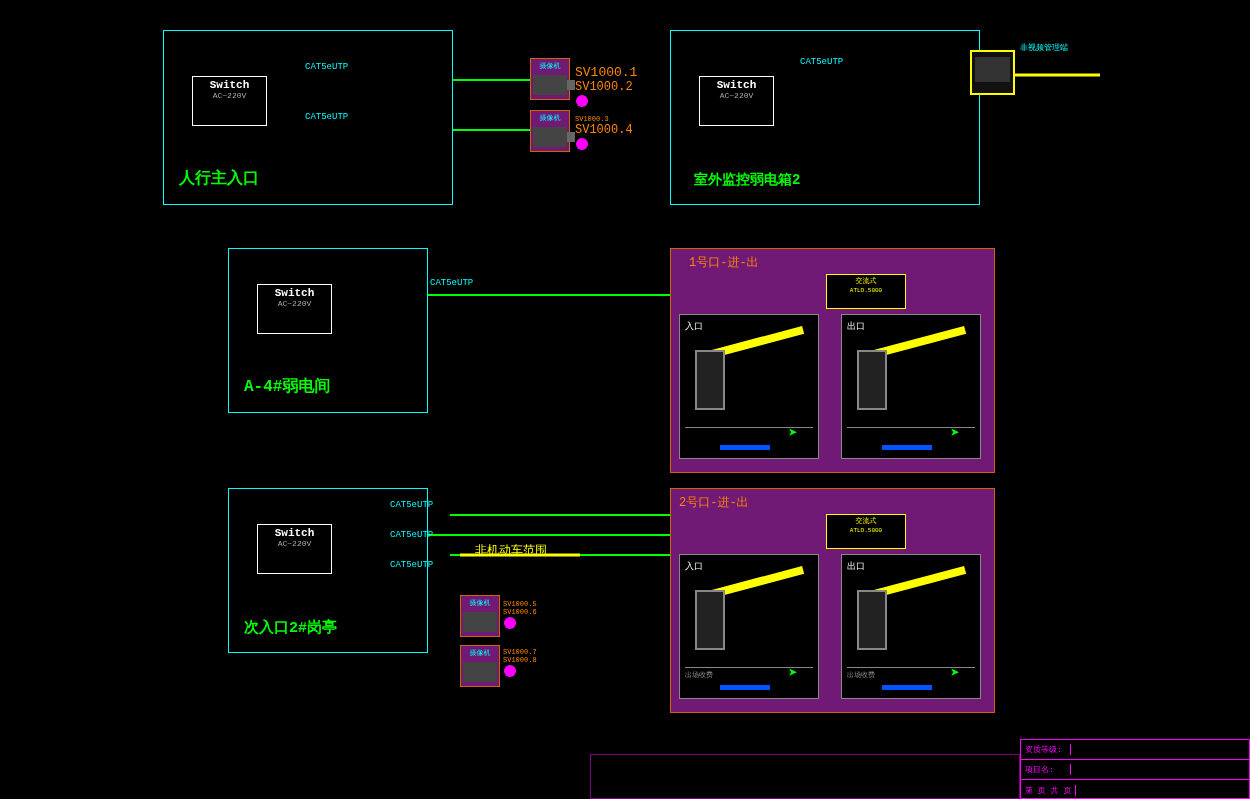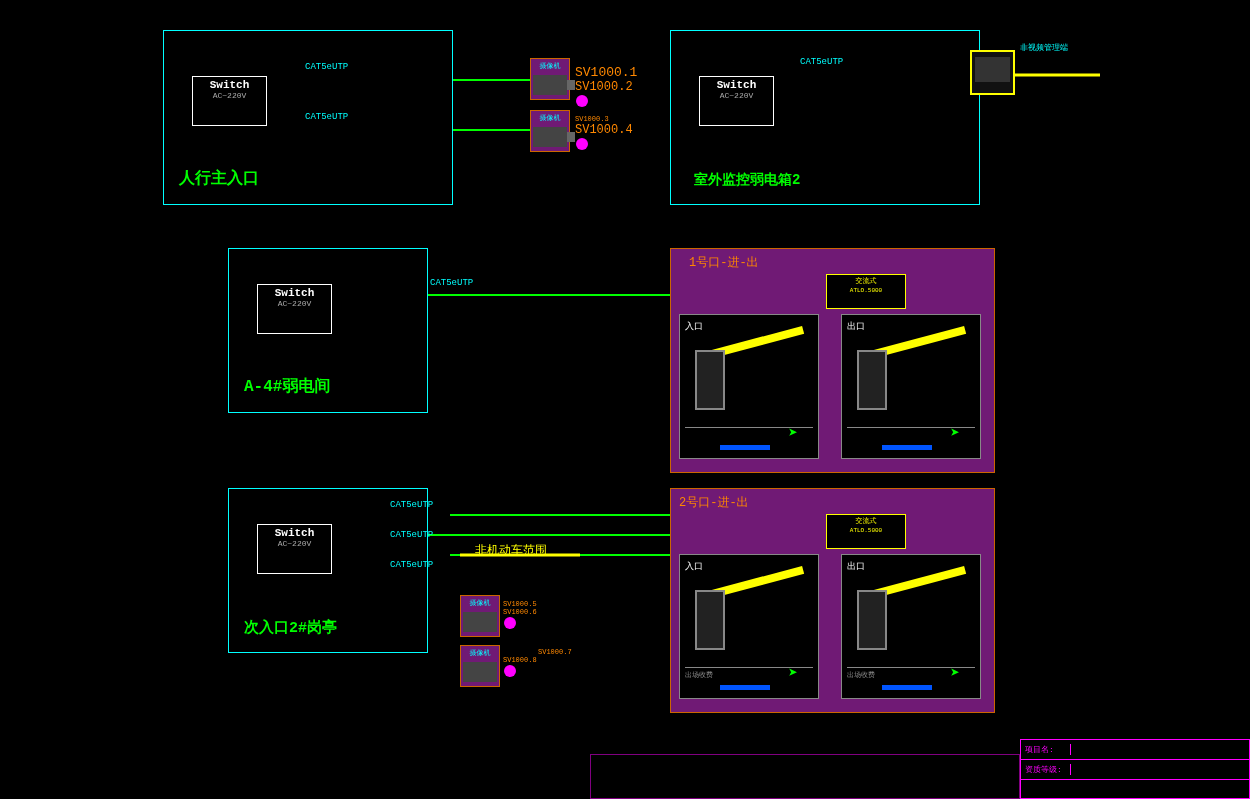--- a/index.html
+++ b/index.html
@@ -314,21 +314,21 @@
     <div style="color:#00ffff; font-size:7px; text-align:center; padding:2px;">摄像机</div>
     <div style="background:#444; margin:2px; height:20px;"></div>
   </div>
 
   <div style="position:absolute; left:503px; top:600px;">
     <div style="color:#ff8800; font-size:7px;">SV1000.5</div>
     <div style="color:#ff8800; font-size:7px;">SV1000.6</div>
     <div style="width:12px; height:12px; background:#ff00ff; border-radius:50%; margin:1px;"></div>
   </div>
   <div style="position:absolute; left:503px; top:648px;">
-    <div style="color:#ff8800; font-size:7px;margin-left:35px;">SV1000.7</div>
+    <div style="color:#ff8800; font-size:7px;">SV1000.7</div>
     <div style="color:#ff8800; font-size:7px;">SV1000.8</div>
     <div style="width:12px; height:12px; background:#ff00ff; border-radius:50%; margin:1px;"></div>
   </div>
 
   <div class="box-orange" style="left:670px; top:488px; width:325px; height:225px;">
 
     <div style="position:absolute; left:8px; top:5px; color:#ff8800; font-size:12px;">2号口-进-出</div>
 
     <div style="position:absolute; left:155px; top:25px; width:80px; height:35px; border:1px solid #ffff00; background:#000;">
       <div style="color:#ffff00; font-size:7px; text-align:center; padding:1px;">交流式</div>
@@ -352,24 +352,27 @@
       <div style="position:absolute; bottom:30px; left:5px; right:5px; height:1px; background:#888;"></div>
       <div style="position:absolute; bottom:15px; right:20px; color:#00ff00; font-size:16px;">➤</div>
       <div style="position:absolute; bottom:8px; left:40px; width:50px; height:5px; background:#0055ff;"></div>
       <div style="position:absolute; bottom:18px; left:5px; color:#888; font-size:7px;">出场收费</div>
     </div>
   </div>
 
 
   <div class="title-block">
     <div class="title-block-row">
+      <span class="title-block-label">资质等级:</span>
+      <span class="title-block-value"></span>
+    </div>
+    <div class="title-block-row">
       <span class="title-block-label">项目名:</span>
       <span class="title-block-value"></span>
     </div>
-    <div class="title-block-row">
-      <span class="title-block-label">资质等级:</span>
-      <span class="title-block-value"></span>
+    <div class="title-block-row" style="border-bottom:none;">
+      <span class="title-block-label">第 页 共  页</span>
     </div>
   </div>
 
   <div class="box-magenta" style="left:590px; bottom:0; right:230px; height:45px; opacity:0.5;"></div>
 
 </div>
 
 </body></html>

